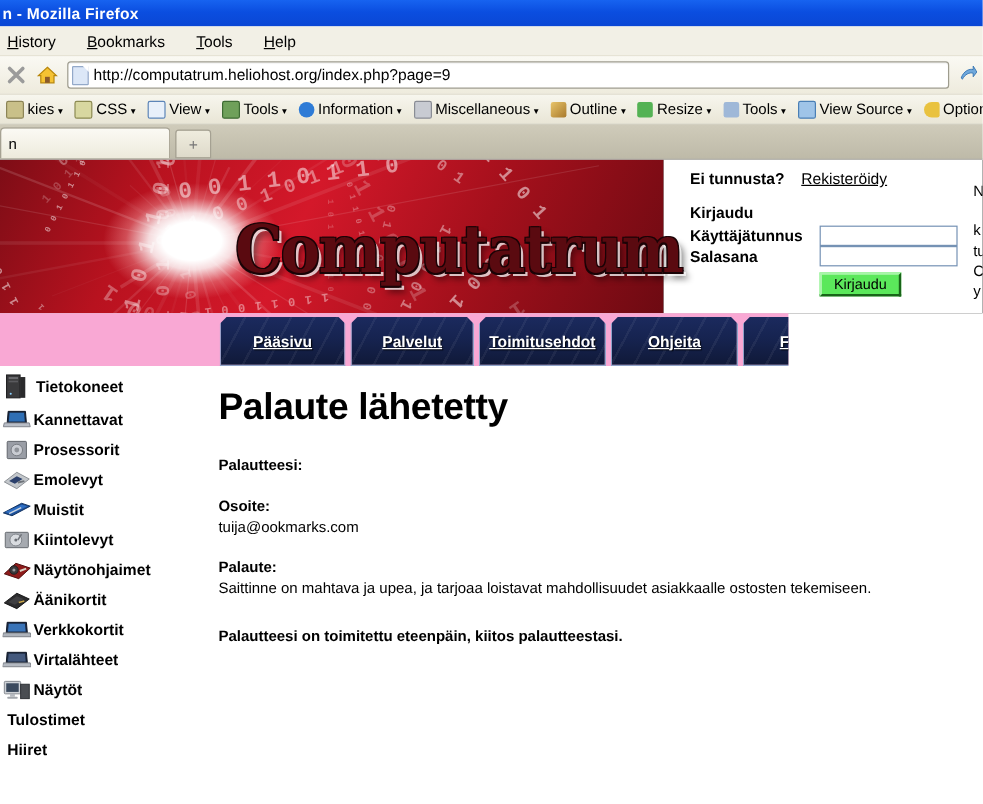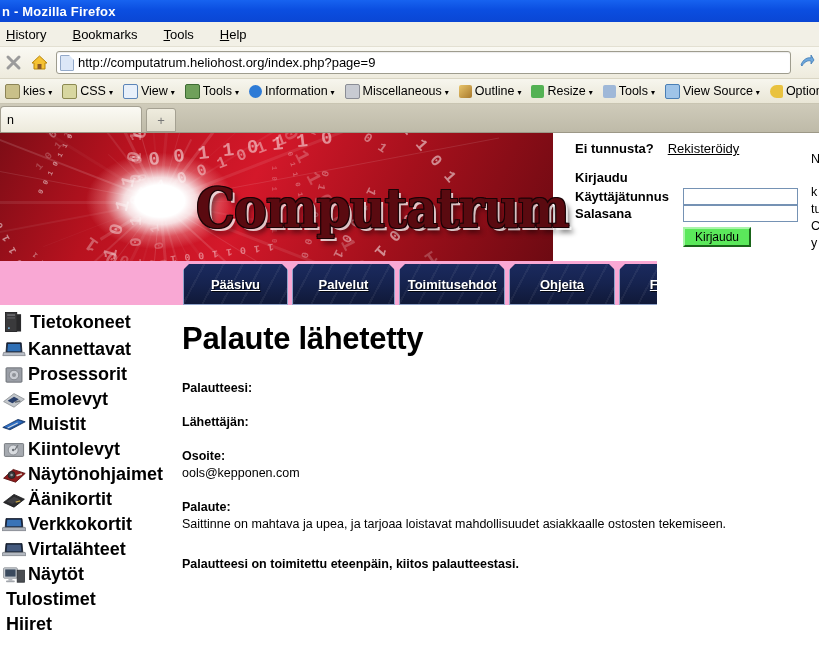--- a/index.html
+++ b/index.html
@@ -200,21 +200,21 @@
   .sidebar{
     width:176px;flex:0 0 auto;background:#fff;
     padding-top:2px;box-sizing:border-box;
   }
   .sb-item{
     display:flex;align-items:center;gap:2px;
     height:25px;padding-left:2px;cursor:pointer;
   }
   .sb-item.tall{height:30px;}
   .sb-label{
-    font-size:18px;font-weight:bold;color:#000;white-space:nowrap;
+    font-size:13px;font-weight:bold;color:#000;white-space:nowrap;
   }
   .thumb{
     flex:0 0 auto;position:relative;overflow:hidden;
   }
   .sb-item.noimg{padding-left:6px;}
 
   .content{
     flex:1 1 auto;background:#fff;padding:16px 6px 0 6px;
     box-sizing:border-box;min-width:0;
   }
@@ -559,26 +559,25 @@
         </div>
 
       <div class="content">
         <div class="h1">Palaute lähetetty</div>
 
         <div class="blk">
           <div class="blabel">Palautteesi:</div>
         </div>
 
         <div class="blk">
-          <div class="blabel">Lähettäjän:</div>
         </div>
 
         <div class="blk">
           <div class="blabel">Osoite:</div>
-          <div class="bvalue">ools@kepponen.com</div>
+          <div class="bvalue">tuija@ookmarks.com</div>
         </div>
 
         <div class="blk">
           <div class="blabel">Palaute:</div>
           <div class="bvalue wide">Saittinne on mahtava ja upea, ja tarjoaa loistavat mahdollisuudet asiakkaalle ostosten tekemiseen.</div>
         </div>
 
         <div class="confirm">Palautteesi on toimitettu eteenpäin, kiitos palautteestasi.</div>
       </div>
     </div>

